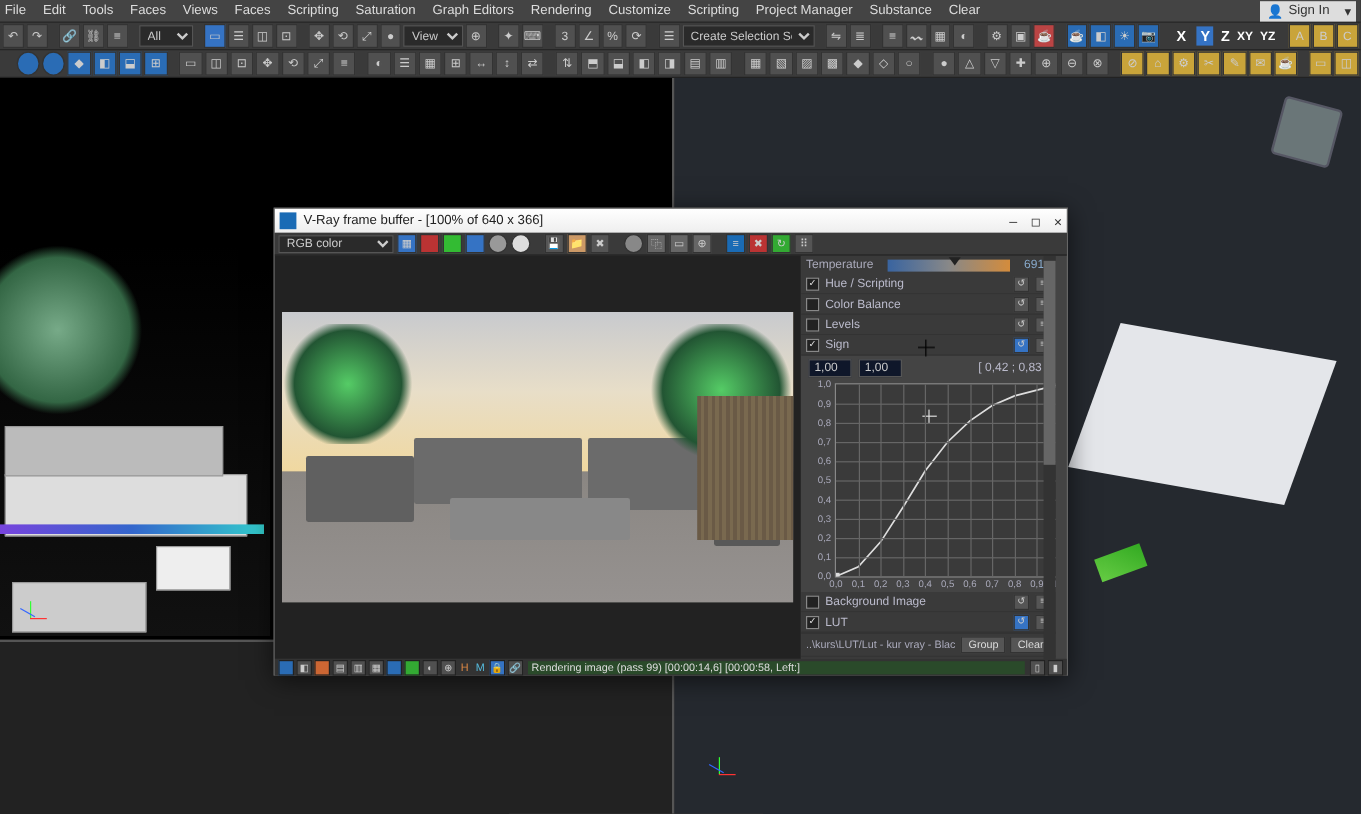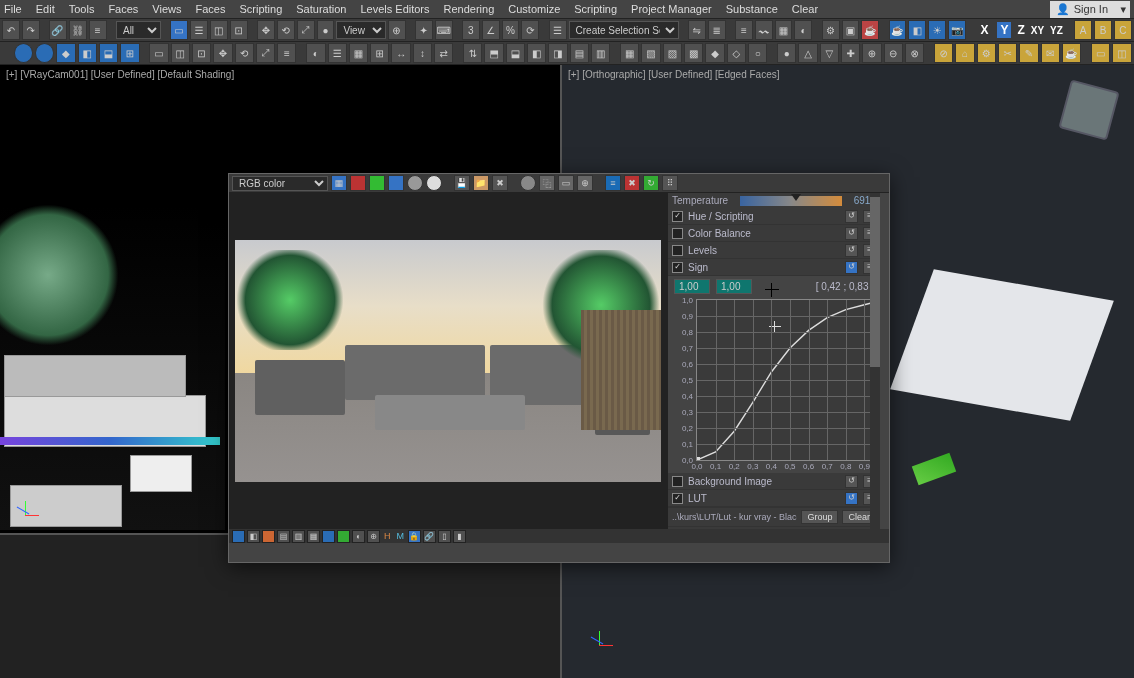--- a/index.html
+++ b/index.html
@@ -66,21 +66,21 @@
 .temp-slider .h{position:absolute;left:50%;top:-2px;width:0;height:0;border-left:5px solid transparent;border-right:5px solid transparent;border-top:7px solid #222}
 .temp-val{font-size:10px;color:#8ac;width:30px;text-align:right}
 
 .cc-row{height:16px;display:flex;align-items:center;padding:0 4px;border-bottom:1px solid #333;background:#3a3a3a;gap:5px}
 .cc-chk{width:9px;height:9px;border:1px solid #888;background:#222;font-size:8px;line-height:7px;text-align:center;color:#ddd;cursor:pointer}
 .cc-lbl{flex:1;font-size:10px;color:#bbc}
 .cc-end{width:11px;height:11px;background:#555;border:1px solid #333;font-size:8px;text-align:center;cursor:pointer}
 .cc-end.on{background:#3573c4}
 
 .curve-vals{display:flex;align-items:center;padding:3px 6px;gap:6px;font-size:10px}
-.curve-vals .box{background:#0f766e;border:1px solid #555;padding:1px 4px;width:26px}
+.curve-vals .box{background:#0f172a;border:1px solid #555;padding:1px 4px;width:26px}
 .curve-vals .coord{margin-left:auto;color:#bbc}
 
 .curve-area{padding:2px 8px}
 .curve-grid{width:186px;height:160px;background:#3a3a3a;border:1px solid #888;position:relative}
 .curve-grid .gl-v,.curve-grid .gl-h{position:absolute;background:#666}
 .curve-grid .gl-v{top:0;bottom:0;width:1px}
 .curve-grid .gl-h{left:0;right:0;height:1px}
 .curve-grid svg{position:absolute;left:0;top:0}
 .curve-grid .cursor{position:absolute;width:12px;height:12px;pointer-events:none}
 .curve-grid .cursor::before,.curve-grid .cursor::after{content:"";position:absolute;background:#ddd}
@@ -105,21 +105,21 @@
 
 <div class="menubar">
   <span class="m">File</span>
   <span class="m">Edit</span>
   <span class="m">Tools</span>
   <span class="m">Faces</span>
   <span class="m">Views</span>
   <span class="m">Faces</span>
   <span class="m">Scripting</span>
   <span class="m">Saturation</span>
-  <span class="m">Levels Editors</span>
+  <span class="m">Graph Editors</span>
   <span class="m">Rendering</span>
   <span class="m">Customize</span>
   <span class="m">Scripting</span>
   <span class="m">Project Manager</span>
   <span class="m">Substance</span>
   <span class="m">Clear</span>
   <span class="spacer"></span>
   <span class="signin">
       <span>👤</span>
       <span>Sign In</span>
@@ -244,52 +244,59 @@
     <div class="tb-btn" style="background: rgb(201, 164, 58);">✎</div>
     <div class="tb-btn" style="background: rgb(201, 164, 58);">✉</div>
     <div class="tb-btn" style="background: rgb(201, 164, 58);">☕</div>
     <div class="tb-sep"></div>
     <div class="tb-btn" style="background: rgb(201, 164, 58);">▭</div>
     <div class="tb-btn" style="background: rgb(201, 164, 58);">◫</div>
   </div>
 
 <div class="viewports">
   <div class="vp-left">
-    <div class="vp-label" style="left:2px;top:2px">[+] [VRayCam001] [User Defined] [Default Shading]</div>
 
     <div class="scene-left">
       <div class="sofa" style="left:4px;top:190px;width:200px;height:50px;background:#ddd"></div>
       <div class="sofa" style="left:4px;top:150px;width:180px;height:40px;background:#bbb"></div>
       <div class="sofa" style="left:130px;top:250px;width:60px;height:35px;background:#eee"></div>
       <div class="sofa" style="left:10px;top:280px;width:110px;height:40px;background:#ccc"></div>
       <div style="position:absolute;left:0;top:0;width:120px;height:140px;background:radial-gradient(circle at 40% 50%,#7a8,#364 60%,transparent 70%)"></div>
       <div style="position:absolute;left:0;top:232px;width:220px;height:8px;background:linear-gradient(90deg,#74d,#36c,#3cc)"></div>
     </div>
     <div class="axis-gizmo">
         <div class="x"></div>
         <div class="y"></div>
         <div class="z"></div>
       </div>
   </div>
   <div class="vp-left-bottom"></div>
   <div class="vp-div-h"></div>
   <div class="vp-div-v"></div>
   <div class="vp-right">
-    <div class="vp-label" style="left:2px;top:2px">[+] [Orthographic] [User Defined] [Edged Faces]</div>
     <div class="viewcube"></div>
     <div class="scene-right"></div>
     <div style="position:absolute;right:180px;bottom:200px;width:40px;height:20px;background:linear-gradient(45deg,#6c4,#3a2);transform:rotate(-20deg)"></div>
     <div class="axis-gizmo" style="left:22px;bottom:24px">
         <div class="x"></div>
         <div class="y"></div>
         <div class="z"></div>
       </div>
   </div>
 
   <div class="vfb">
+    <div class="vfb-title">
+      <div class="ico"></div>
+      <span>V-Ray frame buffer - [100% of 640 x 366]</span>
+      <div class="ctrl">
+        <span>―</span>
+        <span>□</span>
+        <span>✕</span>
+      </div>
+    </div>
     <div class="vfb-toolbar">
       <select class="tb-sel" style="width:96px;height:15px"><option>RGB color</option></select>
       <div class="vfb-tb-btn" style="background:#3573c4">▦</div>
       <div class="vfb-tb-btn" style="background:#b33"></div>
       <div class="vfb-tb-btn" style="background:#3b3"></div>
       <div class="vfb-tb-btn" style="background:#3573c4"></div>
       <div class="vfb-tb-btn" style="background:#999;border-radius:50%"></div>
       <div class="vfb-tb-btn" style="background:#ddd;border-radius:50%"></div>
       <div class="tb-sep"></div>
       <div class="vfb-tb-btn" style="background:#555">💾</div>
@@ -453,19 +460,22 @@
       <div class="sb-btn">▥</div>
       <div class="sb-btn">▦</div>
       <div class="sb-btn" style="background:#2a6cb5"></div>
       <div class="sb-btn" style="background:#3a3"></div>
       <div class="sb-btn">◐</div>
       <div class="sb-btn">⊕</div>
       <span class="sb-txt" style="color:#d84">H</span>
       <span class="sb-txt" style="color:#5bd">M</span>
       <div class="sb-btn" style="background:#3573c4">🔒</div>
       <div class="sb-btn">🔗</div>
+      <div class="sb-fill">
+          <span>Rendering image (pass 99) [00:00:14,6] [00:00:58, Left:]</span>
+        </div>
       <div class="sb-btn">▯</div>
       <div class="sb-btn">▮</div>
     </div>
   </div>
 </div>
 
 <div class="ri-cross" style="position:absolute;left:765px;top:283px;pointer-events:none;z-index:50"></div>
 
 </body></html>

